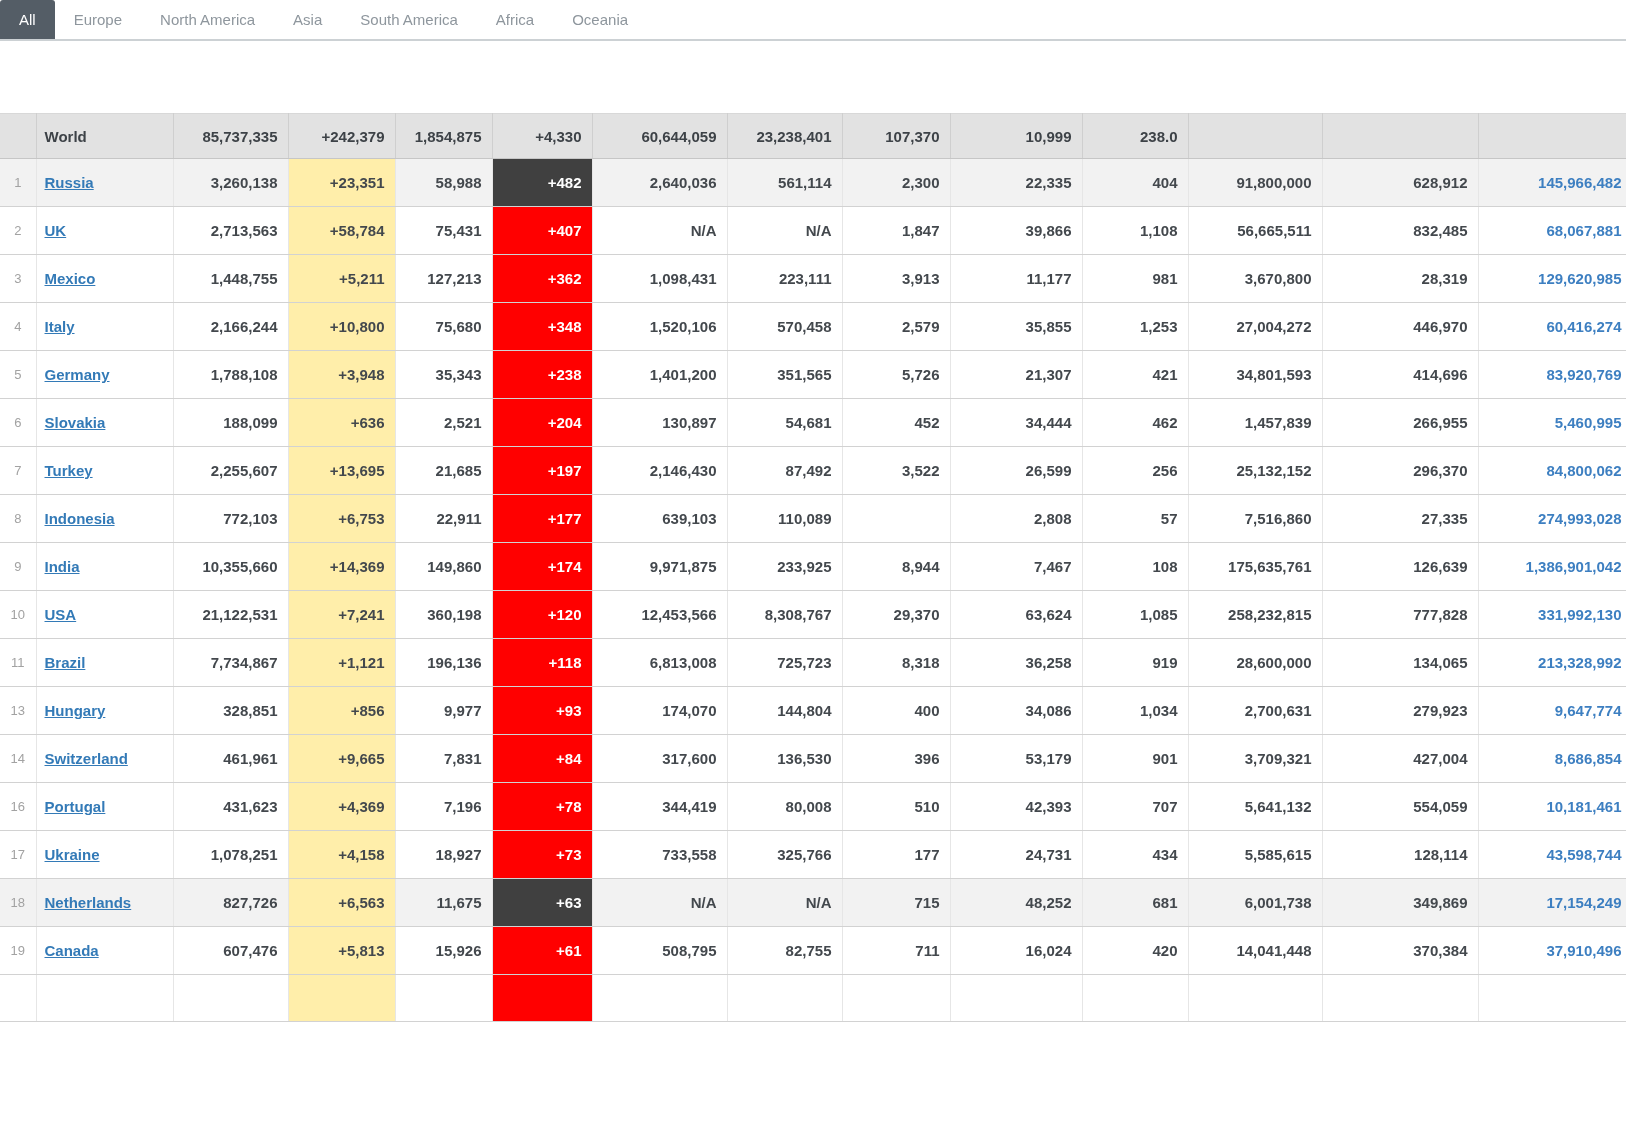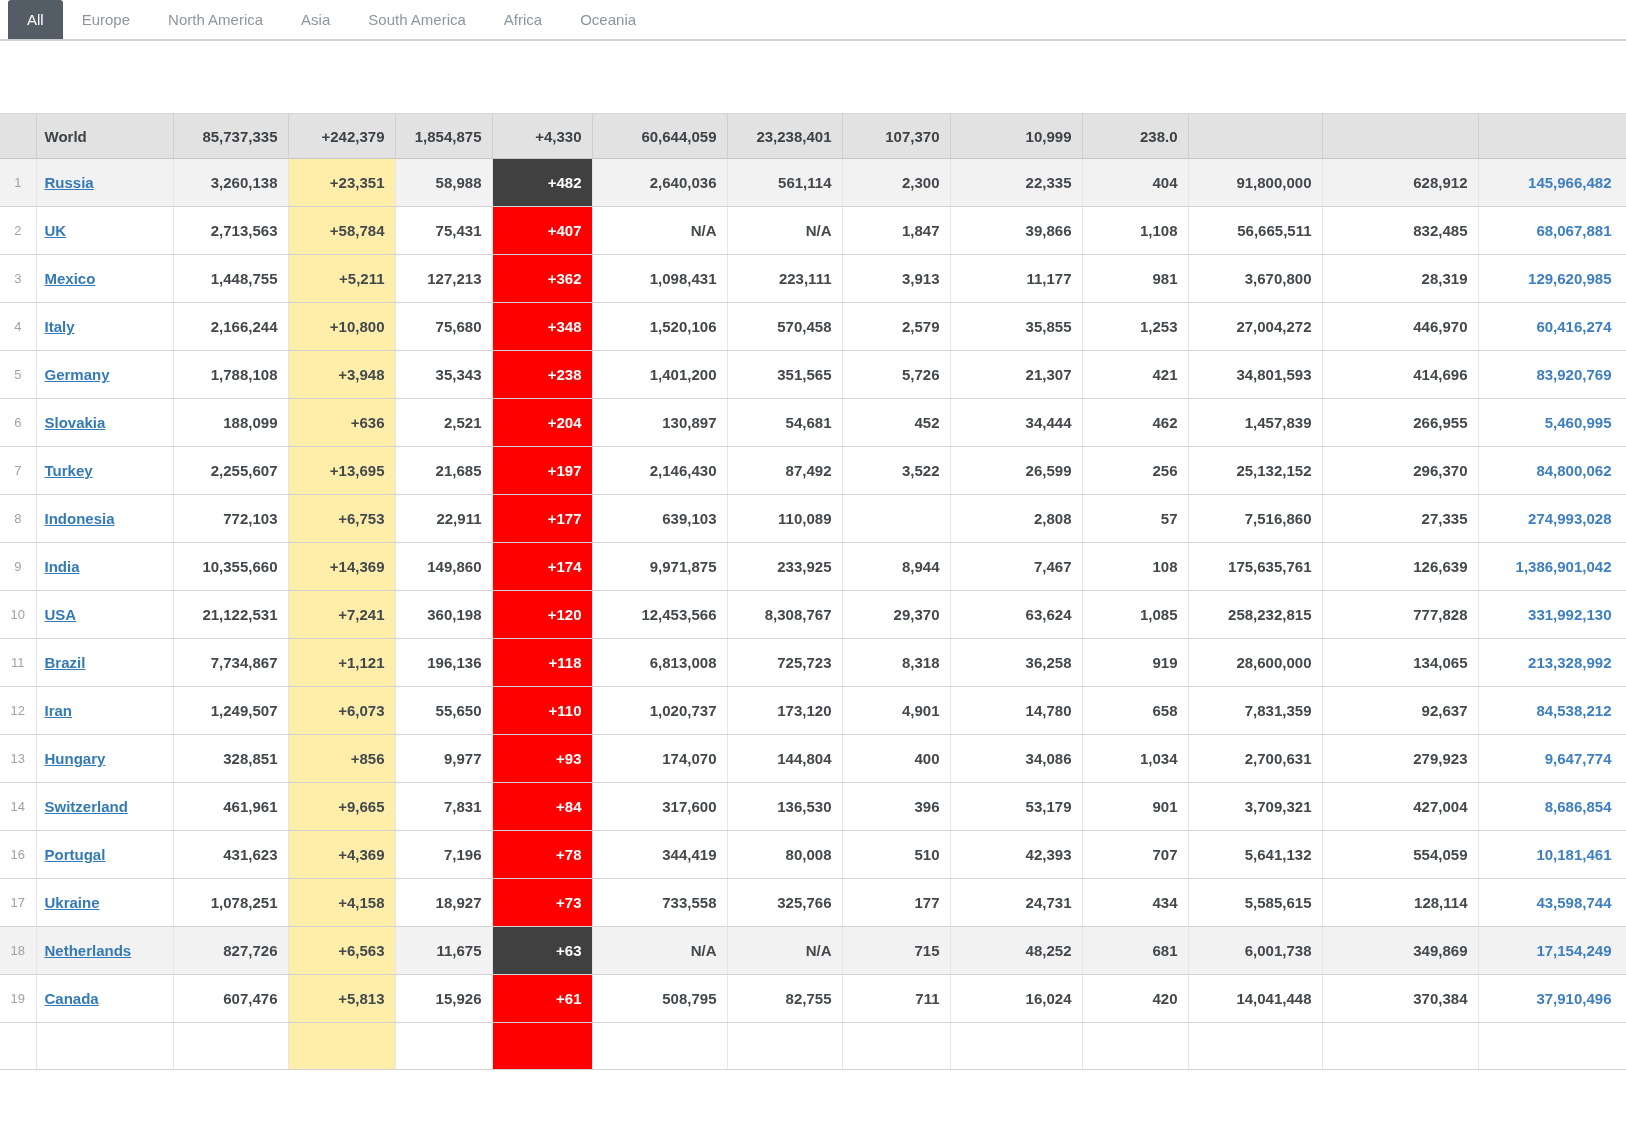--- a/index.html
+++ b/index.html
@@ -5,21 +5,21 @@
   html,body{margin:0;padding:0;}
   body{
     width:1626px;height:1127px;overflow:hidden;background:#ffffff;
     font-family:"Liberation Sans", sans-serif;
     -webkit-font-smoothing:antialiased;
   }
   
   .tabbar{
     display:flex;align-items:stretch;height:39px;
     border-bottom:2px solid #ccd1d4;background:#ffffff;
-    padding-left:8px;
+    padding-left:0;
   }
   .tab{
     display:flex;align-items:center;padding:0 19px;
     font-size:15px;color:#8e969d;cursor:pointer;white-space:nowrap;
   }
   .tab.active{
     background:#545d66;color:#ffffff;border-radius:3px 3px 0 0;
   }
   
   .spacer{height:72px;background:#ffffff;}
@@ -41,21 +41,21 @@
   tr.data-row td{background:#ffffff;}
   tr.data-row.shaded td{background:#f2f2f2;}
   td.rank{
     text-align:center;color:#a2a2a2;font-size:13px;font-weight:normal;
   }
   td.country{text-align:left;padding-left:8px;font-weight:bold;}
   td.num{text-align:right;padding-right:10px;font-weight:bold;}
   .cell-link{
     color:#337ab7;text-decoration:underline;cursor:pointer;
   }
-  td.c-population{padding-right:14px;}
+  td.c-population{padding-right:4px;}
   td.c-population .cell-link{text-decoration:none;color:#3d7fc1;font-weight:bold;}
   tr.data-row td.c-new_cases{background:#ffeeaa;}
   tr.data-row td.c-new_deaths{background:#ff0000;color:#ffffff;}
   tr.data-row.shaded td.c-new_cases{background:#ffeeaa;}
   tr.data-row.shaded td.c-new_deaths{background:#404040;}
   tr.partial td{height:44px;border-bottom:1px solid #d2d2d2;}
 </style>
 </head>
 <body>
 
@@ -277,36 +277,20 @@
           <td class="num c-total_recovered">6,813,008</td>
           <td class="num c-active_cases">725,723</td>
           <td class="num c-serious_critical">8,318</td>
           <td class="num c-cases_per_1m">36,258</td>
           <td class="num c-deaths_per_1m">919</td>
           <td class="num c-total_tests">28,600,000</td>
           <td class="num c-tests_per_1m">134,065</td>
           <td class="num c-population"><a class="cell-link">213,328,992</a></td>
         </tr>
         <tr class="data-row">
-          <td class="rank">12</td>
-          <td class="country"><a class="cell-link">Iran</a></td>
-          <td class="num c-total_cases">1,249,507</td>
-          <td class="num c-new_cases">+6,073</td>
-          <td class="num c-total_deaths">55,650</td>
-          <td class="num c-new_deaths">+110</td>
-          <td class="num c-total_recovered">1,020,737</td>
-          <td class="num c-active_cases">173,120</td>
-          <td class="num c-serious_critical">4,901</td>
-          <td class="num c-cases_per_1m">14,780</td>
-          <td class="num c-deaths_per_1m">658</td>
-          <td class="num c-total_tests">7,831,359</td>
-          <td class="num c-tests_per_1m">92,637</td>
-          <td class="num c-population"><a class="cell-link">84,538,212</a></td>
-        </tr>
-        <tr class="data-row">
           <td class="rank">13</td>
           <td class="country"><a class="cell-link">Hungary</a></td>
           <td class="num c-total_cases">328,851</td>
           <td class="num c-new_cases">+856</td>
           <td class="num c-total_deaths">9,977</td>
           <td class="num c-new_deaths">+93</td>
           <td class="num c-total_recovered">174,070</td>
           <td class="num c-active_cases">144,804</td>
           <td class="num c-serious_critical">400</td>
           <td class="num c-cases_per_1m">34,086</td>

